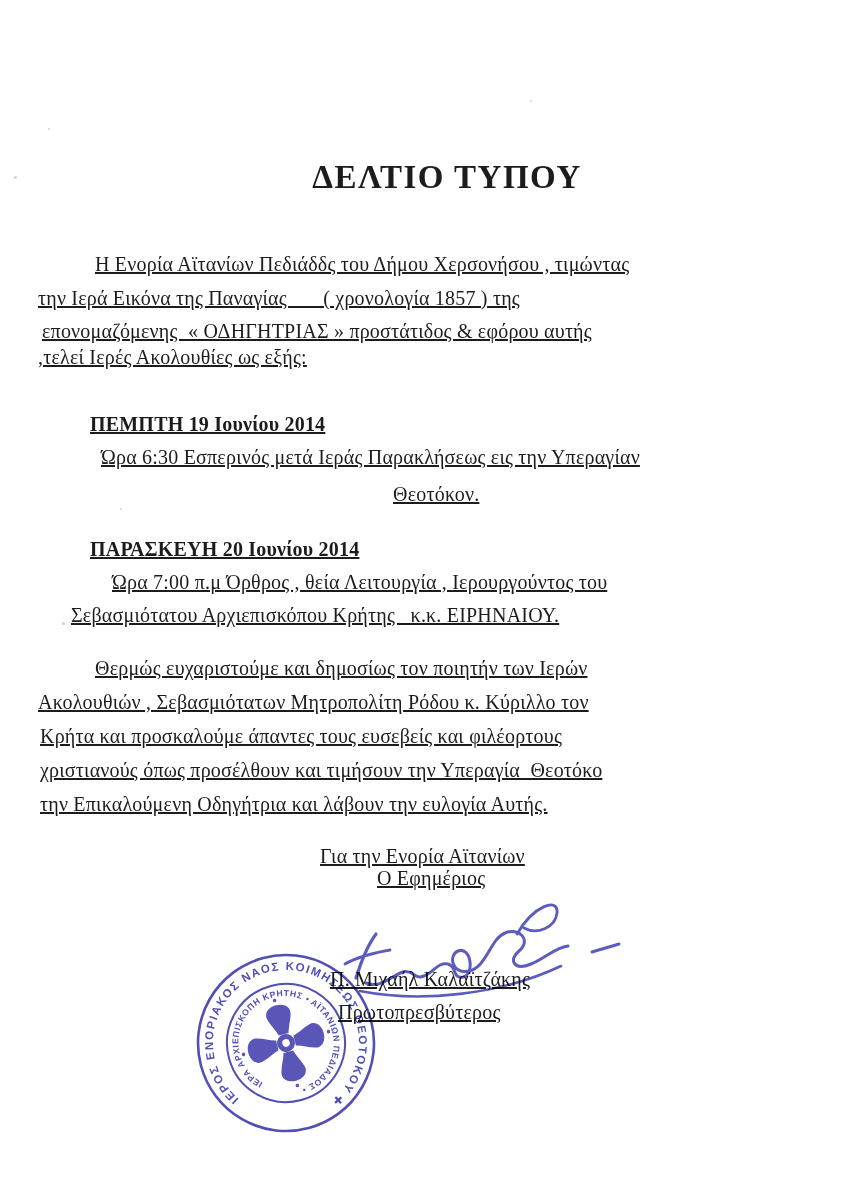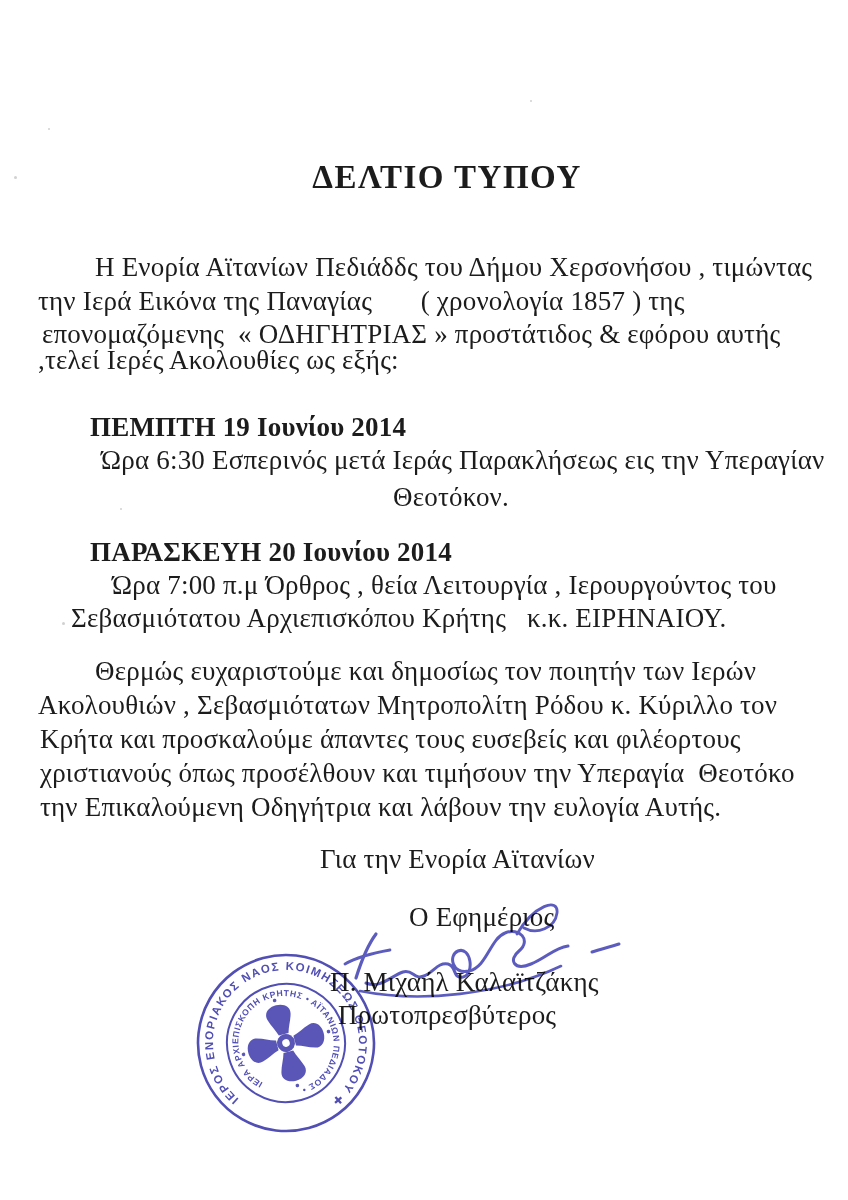--- a/index.html
+++ b/index.html
@@ -8,23 +8,24 @@
     width:848px;height:1200px;
     margin:0 auto;
     background:#ffffff;
     overflow:hidden;
     font-family:"Liberation Serif","DejaVu Serif",serif;
     color:#1c1c1c;
   }
   .line{
     position:absolute;
     white-space:pre;
-    font-size:27px;
+    font-size:20px;
     line-height:1;
     letter-spacing:.2px;
+    text-decoration:underline;
   }
   .bold{font-weight:bold;}
   .doc-title{
     position:absolute;
     top:159px;left:0;width:100%;
     box-sizing:border-box;
     padding-left:46px;
     text-align:center;
     font-size:33px;
     font-weight:bold;
@@ -68,21 +69,21 @@
   <div class="line" style="top:572px;left:112px;">Ώρα 7:00 π.μ Όρθρος , θεία Λειτουργία , Ιερουργούντος του</div>
   <div class="line" style="top:605px;left:71px;">Σεβασμιότατου Αρχιεπισκόπου Κρήτης   κ.κ. ΕΙΡΗΝΑΙΟΥ.</div>
 
   <div class="line" style="top:658px;left:95px;">Θερμώς ευχαριστούμε και δημοσίως τον ποιητήν των Ιερών</div>
   <div class="line" style="top:692px;left:38px;">Ακολουθιών , Σεβασμιότατων Μητροπολίτη Ρόδου κ. Κύριλλο τον</div>
   <div class="line" style="top:726px;left:40px;">Κρήτα και προσκαλούμε άπαντες τους ευσεβείς και φιλέορτους</div>
   <div class="line" style="top:760px;left:40px;">χριστιανούς όπως προσέλθουν και τιμήσουν την Υπεραγία  Θεοτόκο</div>
   <div class="line" style="top:846px;left:320px;">Για την Ενορία Αϊτανίων</div>
 
   <div class="line" style="top:794px;left:40px;">την Επικαλούμενη Οδηγήτρια και λάβουν την ευλογία Αυτής.</div>
-  <div class="line" style="top:904px;left:377px;margin-left:32px;">Ο Εφημέριος</div>
+  <div class="line" style="top:868px;left:377px;">Ο Εφημέριος</div>
   <div class="line" style="top:969px;left:330px;">Π. Μιχαήλ Καλαϊτζάκης</div>
   <div class="line" style="top:1002px;left:338px;">Πρωτοπρεσβύτερος</div>
 
   <svg class="sig-wrap ink-layer" viewBox="0 0 848 1200">
     <g fill="none" stroke="#4a4ab8" stroke-linecap="round" stroke-linejoin="round">
       <path d="M356,978 C361,962 367,946 376,934" stroke-width="3.2"></path>
       <path d="M345,964 C357,957 373,953 390,950" stroke-width="2.8"></path>
       <path d="M366,983 C380,989 391,976 403,972 C413,969 414,980 424,976 C434,972 438,962 448,964 C457,966 452,979 463,977 C475,974 471,946 458,951 C448,955 452,975 469,971 C487,967 490,939 505,933 C519,927 532,940 519,951 C508,960 514,971 531,964 C546,958 554,948 568,946" stroke-width="3"></path>
       <path d="M360,991 C420,1003 500,995 561,966" stroke-width="2.6"></path>
       <path d="M517,934 C534,905 559,897 557,913 C555,928 537,935 524,928" stroke-width="2.8"></path>

